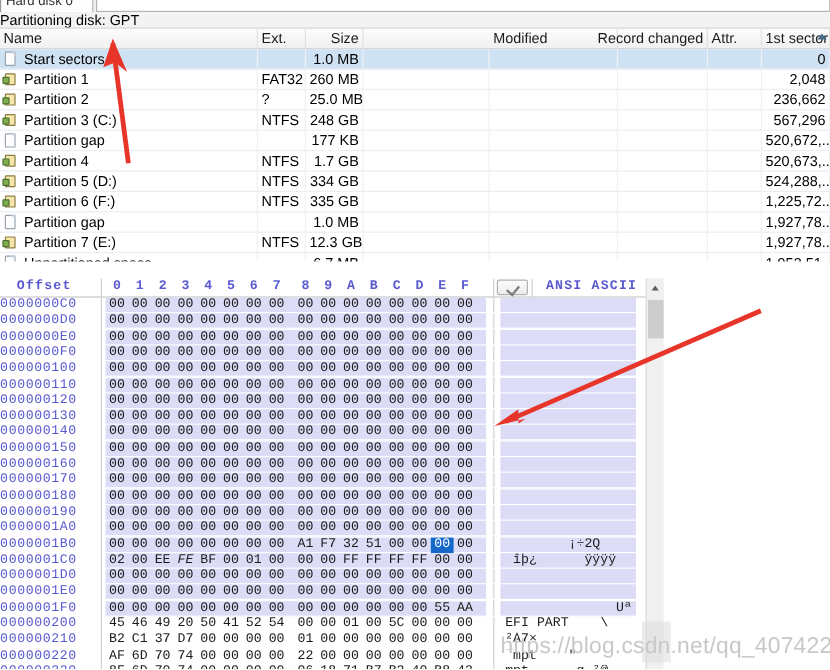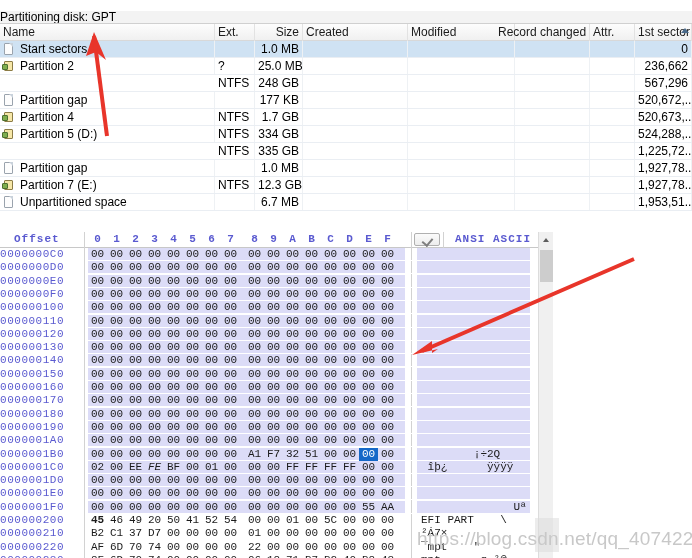--- a/index.html
+++ b/index.html
@@ -158,31 +158,36 @@
     font-size:19px;color:#c8c8c8;white-space:nowrap;
     font-family:"Liberation Sans",sans-serif;letter-spacing:0.2px;
   }
   .wmbox{position:absolute;left:535px;top:518px;width:24px;height:34px;background:#dcdcdc;opacity:.55;}
 </style>
 </head>
 <body>
 
 <div id="root">
 
+  <div class="tabstrip">
+    <div class="tab">
+      <span>Hard disk 0</span>
+    </div>
+    <div class="tabrest"></div>
+  </div>
 
   <div class="stylebar">
     <span>Partitioning disk: GPT</span>
   </div>
 
   <div class="ptable">
     <div class="hdr" id="ptable-header">
         <div class="hcell" style="left: 0px; width: 215px;">Name</div>
         <div class="hcell" style="left: 215px; width: 40px;">Ext.</div>
         <div class="hcell r" style="left: 255px; width: 48px;">Size</div>
-        <div class="hcell" style="left: 303px; width: 105px;">Created</div>
         <div class="hcell" style="left: 408px; width: 107px;">Modified</div>
         <div class="hcell" style="left: 495px; width: 95px;">Record changed</div>
         <div class="hcell" style="left: 590px; width: 45px;">Attr.</div>
         <div class="hcell r" style="left: 635px; width: 57px; padding-right: 12px;"><span class="sortarrow"></span>1st sector</div>
       </div>
     <div class="rows" id="ptable-rows">
         <div class="prow sel">
           <div class="cell name" style="left: 0px; width: 215px;"><span class="ico">
               <span class="page"></span>
             </span>Start sectors</div>
@@ -191,30 +196,47 @@
           <div class="cell" style="left: 303px; width: 105px;"></div>
           <div class="cell" style="left: 408px; width: 107px;"></div>
           <div class="cell" style="left: 495px; width: 95px;"></div>
           <div class="cell" style="left: 590px; width: 45px;"></div>
           <div class="cell r" style="left: 635px; width: 57px;">0</div>
         </div>
         <div class="prow">
           <div class="cell name" style="left: 0px; width: 215px;"><span class="ico">
               <span class="part"></span>
               <span class="partbadge"></span>
+            </span>Partition 1</div>
+          <div class="cell" style="left: 215px; width: 40px;">FAT32</div>
+          <div class="cell r" style="left: 255px; width: 48px;">260 MB</div>
+          <div class="cell" style="left: 303px; width: 105px;"></div>
+          <div class="cell" style="left: 408px; width: 107px;"></div>
+          <div class="cell" style="left: 495px; width: 95px;"></div>
+          <div class="cell" style="left: 590px; width: 45px;"></div>
+          <div class="cell r" style="left: 635px; width: 57px;">2,048</div>
+        </div>
+        <div class="prow">
+          <div class="cell name" style="left: 0px; width: 215px;"><span class="ico">
+              <span class="part"></span>
+              <span class="partbadge"></span>
             </span>Partition 2</div>
           <div class="cell" style="left: 215px; width: 40px;">?</div>
           <div class="cell r" style="left: 255px; width: 48px;">25.0 MB</div>
           <div class="cell" style="left: 303px; width: 105px;"></div>
           <div class="cell" style="left: 408px; width: 107px;"></div>
           <div class="cell" style="left: 495px; width: 95px;"></div>
           <div class="cell" style="left: 590px; width: 45px;"></div>
           <div class="cell r" style="left: 635px; width: 57px;">236,662</div>
         </div>
         <div class="prow">
+          <div class="cell name" style="left: 0px; width: 215px;"><span class="ico">
+              <span class="part"></span>
+              <span class="partbadge"></span>
+            </span>Partition 3 (C:)</div>
           <div class="cell" style="left: 215px; width: 40px;">NTFS</div>
           <div class="cell r" style="left: 255px; width: 48px;">248 GB</div>
           <div class="cell" style="left: 303px; width: 105px;"></div>
           <div class="cell" style="left: 408px; width: 107px;"></div>
           <div class="cell" style="left: 495px; width: 95px;"></div>
           <div class="cell" style="left: 590px; width: 45px;"></div>
           <div class="cell r" style="left: 635px; width: 57px;">567,296</div>
         </div>
         <div class="prow">
           <div class="cell name" style="left: 0px; width: 215px;"><span class="ico">
@@ -248,20 +270,24 @@
             </span>Partition 5 (D:)</div>
           <div class="cell" style="left: 215px; width: 40px;">NTFS</div>
           <div class="cell r" style="left: 255px; width: 48px;">334 GB</div>
           <div class="cell" style="left: 303px; width: 105px;"></div>
           <div class="cell" style="left: 408px; width: 107px;"></div>
           <div class="cell" style="left: 495px; width: 95px;"></div>
           <div class="cell" style="left: 590px; width: 45px;"></div>
           <div class="cell r" style="left: 635px; width: 57px;">524,288,...</div>
         </div>
         <div class="prow">
+          <div class="cell name" style="left: 0px; width: 215px;"><span class="ico">
+              <span class="part"></span>
+              <span class="partbadge"></span>
+            </span>Partition 6 (F:)</div>
           <div class="cell" style="left: 215px; width: 40px;">NTFS</div>
           <div class="cell r" style="left: 255px; width: 48px;">335 GB</div>
           <div class="cell" style="left: 303px; width: 105px;"></div>
           <div class="cell" style="left: 408px; width: 107px;"></div>
           <div class="cell" style="left: 495px; width: 95px;"></div>
           <div class="cell" style="left: 590px; width: 45px;"></div>
           <div class="cell r" style="left: 635px; width: 57px;">1,225,72...</div>
         </div>
         <div class="prow">
           <div class="cell name" style="left: 0px; width: 215px;"><span class="ico">
@@ -833,21 +859,21 @@
             <div class="b" style="left: 233px;">00</div>
             <div class="b" style="left: 252px;">00</div>
             <div class="b" style="left: 271px;">55</div>
             <div class="b" style="left: 290px;">AA</div>
           </div>
           <div class="ascii">              Uª</div>
         </div>
         <div class="hrow" style="top: 266px;">
           <div class="off">0000000200</div>
           <div class="hexcells">
-            <div class="b" style="left: 0px; font-weight: bold;">45</div>
+            <div class="b" style="left: 0px;">45</div>
             <div class="b" style="left: 19px;">46</div>
             <div class="b" style="left: 38px;">49</div>
             <div class="b" style="left: 57px;">20</div>
             <div class="b" style="left: 76px;">50</div>
             <div class="b" style="left: 95px;">41</div>
             <div class="b" style="left: 114px;">52</div>
             <div class="b" style="left: 133px;">54</div>
             <div class="b" style="left: 157px;">00</div>
             <div class="b" style="left: 176px;">00</div>
             <div class="b" style="left: 195px;">01</div>

